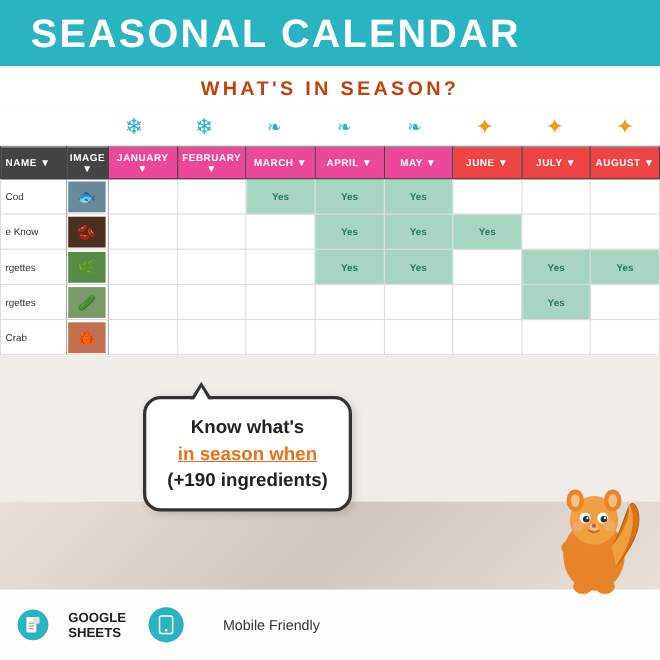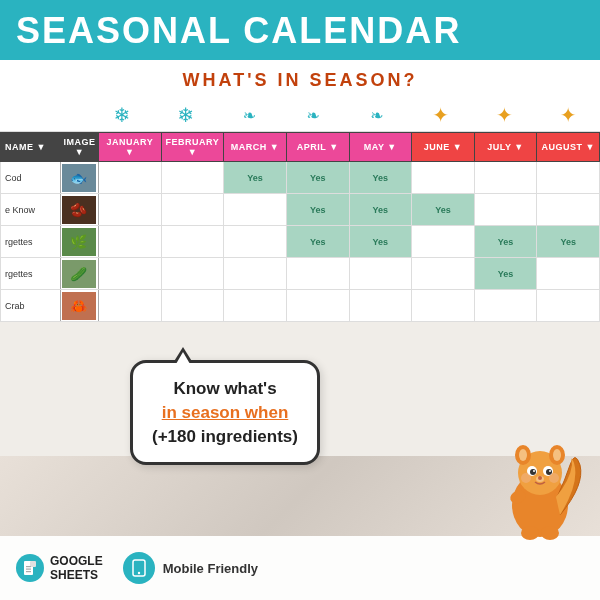--- a/index.html
+++ b/index.html
@@ -15,21 +15,21 @@
       width: 600px;
       height: 600px;
       background: #f0ede8;
       position: relative;
     }
 
     
     .header {
       background: #2ab3c0;
       width: 100%;
-      padding: 10px 16px 8px 16px;
+      padding: 10px 16px 8px 28px;
       display: flex;
       align-items: center;
     }
     .header-title {
       font-size: 36px;
       font-weight: 900;
       color: white;
       letter-spacing: 2px;
       text-transform: uppercase;
     }
@@ -193,21 +193,21 @@
       height: 64px;
       background: rgba(255,255,255,0.85);
       display: flex;
       align-items: center;
       padding: 0 16px;
       gap: 20px;
     }
     .google-sheets-badge {
       display: flex;
       align-items: center;
-      gap: 6px;
+      gap: 18px;
     }
     .gs-icon {
       width: 28px;
       height: 28px;
       background: #2ab3c0;
       border-radius: 50%;
       display: flex;
       align-items: center;
       justify-content: center;
       color: white;
@@ -232,22 +232,23 @@
       background: #2ab3c0;
       border-radius: 50%;
       display: flex;
       align-items: center;
       justify-content: center;
       color: white;
       font-size: 16px;
     }
     .mobile-label {
       font-size: 13px;
-      font-weight: 700;
+      font-weight: 400;
       color: #333;
+      margin-left: 28px;
     }
 
     
     .squirrel {
       position: absolute;
       right: 10px;
       bottom: 55px;
       width: 100px;
       height: 130px;
       z-index: 5;
@@ -385,21 +386,21 @@
       </tbody>
     </table>
   </div>
 
   <div class="marble-bg"></div>
 
   <div class="speech-bubble">
     <div class="bubble-text">
       <span>Know what's</span><br>
       <span class="bubble-highlight">in season when</span><br>
-      <span>(+180 ingredients)</span>
+      <span>(+190 ingredients)</span>
     </div>
   </div>
 
   <div class="squirrel">
     <svg viewBox="0 0 100 130" width="100" height="130">
 
       <ellipse cx="50" cy="90" rx="28" ry="32" fill="#e8852a"></ellipse>
 
       <circle cx="50" cy="58" r="22" fill="#f0a040"></circle>
 

